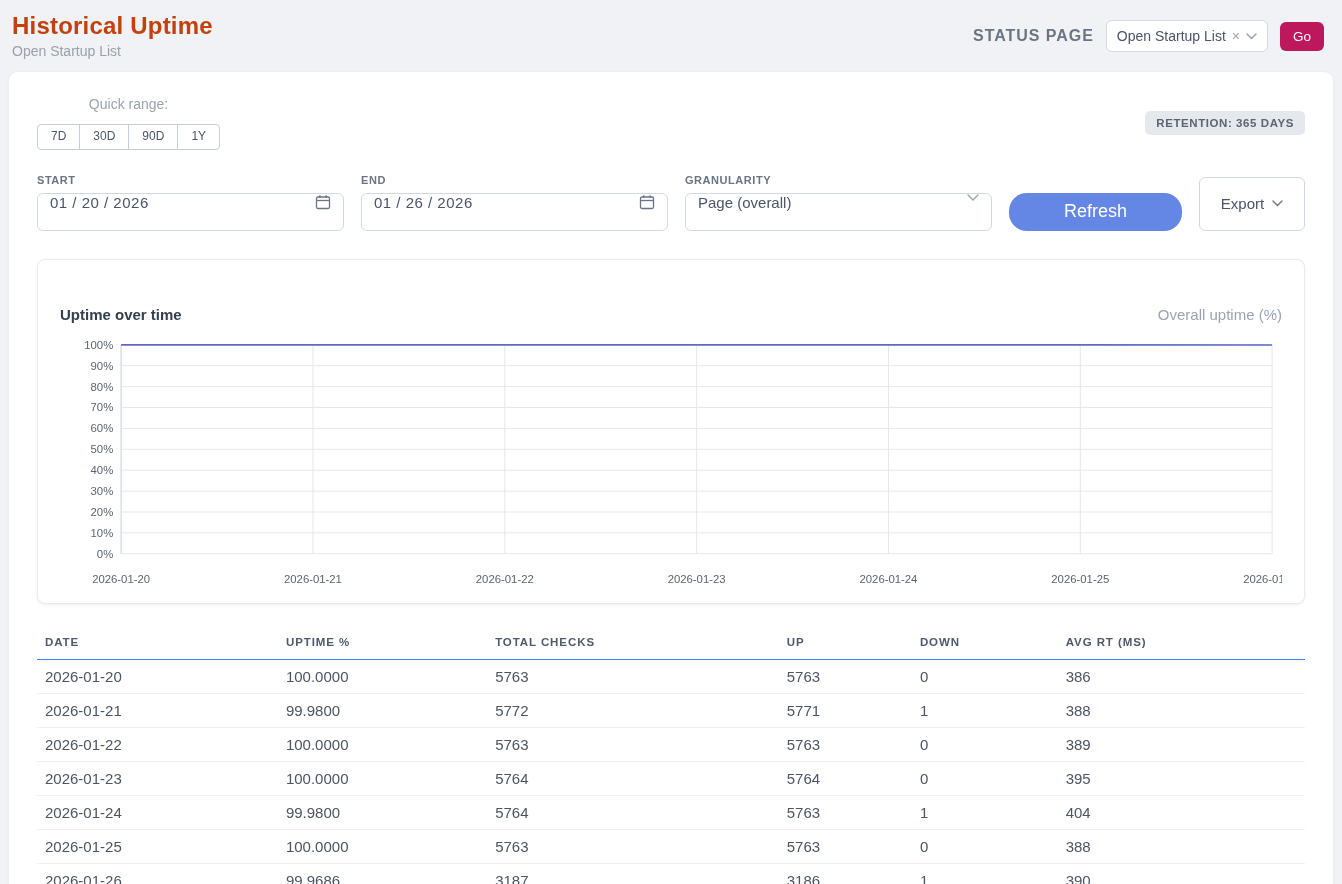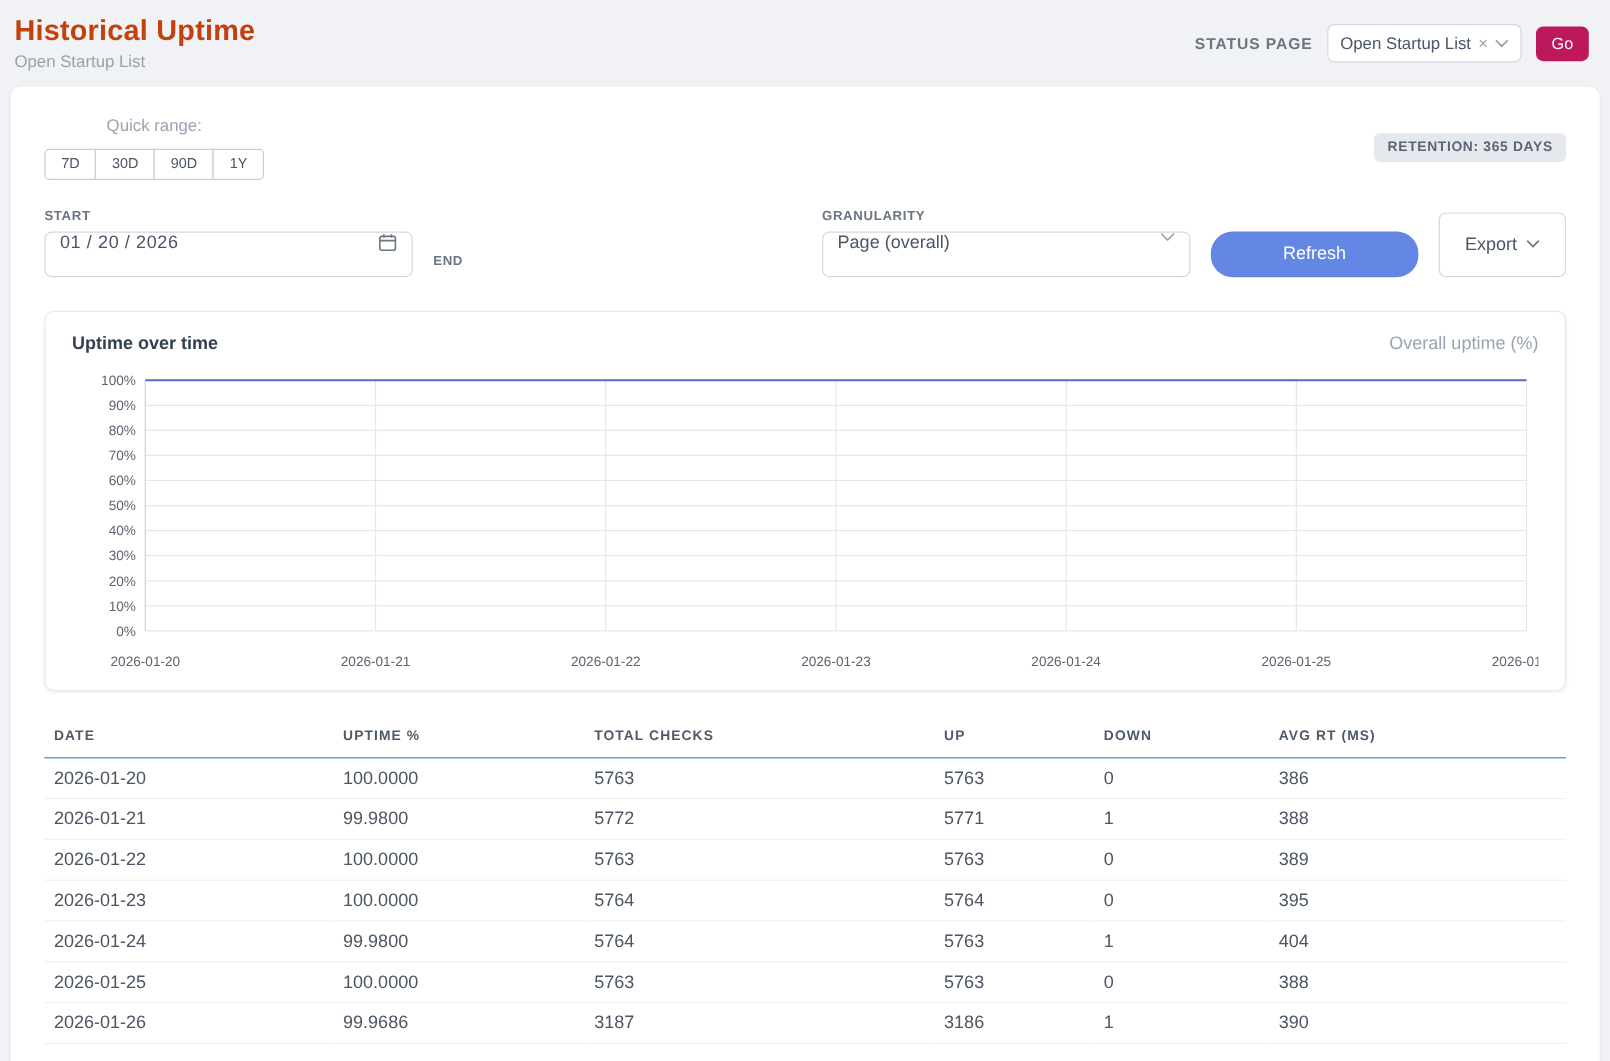--- a/index.html
+++ b/index.html
@@ -32,21 +32,21 @@
     color: #98a1ad;
     margin-top: 3px;
   }
   .header-right {
     display: flex;
     align-items: center;
     gap: 12px;
     margin-top: 8px;
   }
   .status-page-label {
-    font-size: 13px;
+    font-size: 16px;
     font-weight: 700;
     letter-spacing: 0.06em;
     color: #6b7482;
     text-transform: uppercase;
   }
   .status-select {
     display: flex;
     align-items: center;
     gap: 6px;
     background: #fff;
@@ -141,21 +141,21 @@
     cursor: pointer;
   }
   .field-box .val { font-size: 15px; color: #4a5568; letter-spacing: 0.5px; }
   .refresh-btn {
     background: #6486e4;
     color: #fff;
     border: none;
     border-radius: 18px;
     height: 38px;
     width: 173px;
-    font-size: 15px;
+    font-size: 18px;
     font-family: inherit;
     cursor: pointer;
     flex: none;
   }
   .export-btn {
     background: #fff;
     border: 1px solid #d3d9e0;
     border-radius: 6px;
     height: 54px;
     width: 106px;
@@ -177,20 +177,21 @@
     border-radius: 8px;
     box-shadow: 0 1px 3px rgba(16,24,40,.06);
     padding: 18px 22px 10px 22px;
     background: #fff;
   }
   .chart-head {
     display: flex;
     justify-content: space-between;
     align-items: center;
     margin-bottom: 12px;
+    margin-top: 28px;
   }
   .chart-title { font-size: 15px; font-weight: 700; color: #33404f; }
   .chart-legend { font-size: 15px; color: #9aa4b2; }
   .chart-area svg { display: block; width: 100%; height: auto; }
 
   
   .uptime-table {
     width: 100%;
     margin-top: 26px;
     border-collapse: collapse;
@@ -267,20 +268,31 @@
                 <rect x="1.5" y="3" width="13" height="11.5" rx="1.5" fill="none" stroke="#6b7482" stroke-width="1.3"></rect>
                 <line x1="1.5" y1="6.5" x2="14.5" y2="6.5" stroke="#6b7482" stroke-width="1.3"></line>
                 <line x1="4.8" y1="1.2" x2="4.8" y2="4" stroke="#6b7482" stroke-width="1.3"></line>
                 <line x1="11.2" y1="1.2" x2="11.2" y2="4" stroke="#6b7482" stroke-width="1.3"></line>
               </svg>
           </span>
         </div>
       </div>
       <div class="field">
         <span class="field-label">END</span>
+        <div class="field-box">
+          <span class="val">01 / 26 / 2026</span>
+          <span>
+            <svg width="16" height="16" viewBox="0 0 16 16">
+                <rect x="1.5" y="3" width="13" height="11.5" rx="1.5" fill="none" stroke="#6b7482" stroke-width="1.3"></rect>
+                <line x1="1.5" y1="6.5" x2="14.5" y2="6.5" stroke="#6b7482" stroke-width="1.3"></line>
+                <line x1="4.8" y1="1.2" x2="4.8" y2="4" stroke="#6b7482" stroke-width="1.3"></line>
+                <line x1="11.2" y1="1.2" x2="11.2" y2="4" stroke="#6b7482" stroke-width="1.3"></line>
+              </svg>
+          </span>
+        </div>
       </div>
       <div class="field">
         <span class="field-label">GRANULARITY</span>
         <div class="field-box">
           <span class="val" style="letter-spacing:0;">Page (overall)</span>
           <span class="chev">
             <svg width="12" height="7" viewBox="0 0 12 7">
                 <path d="M1 1l5 5 5-5" fill="none" stroke="#9aa3b0" stroke-width="1.4" stroke-linecap="round"></path>
               </svg>
           </span>

